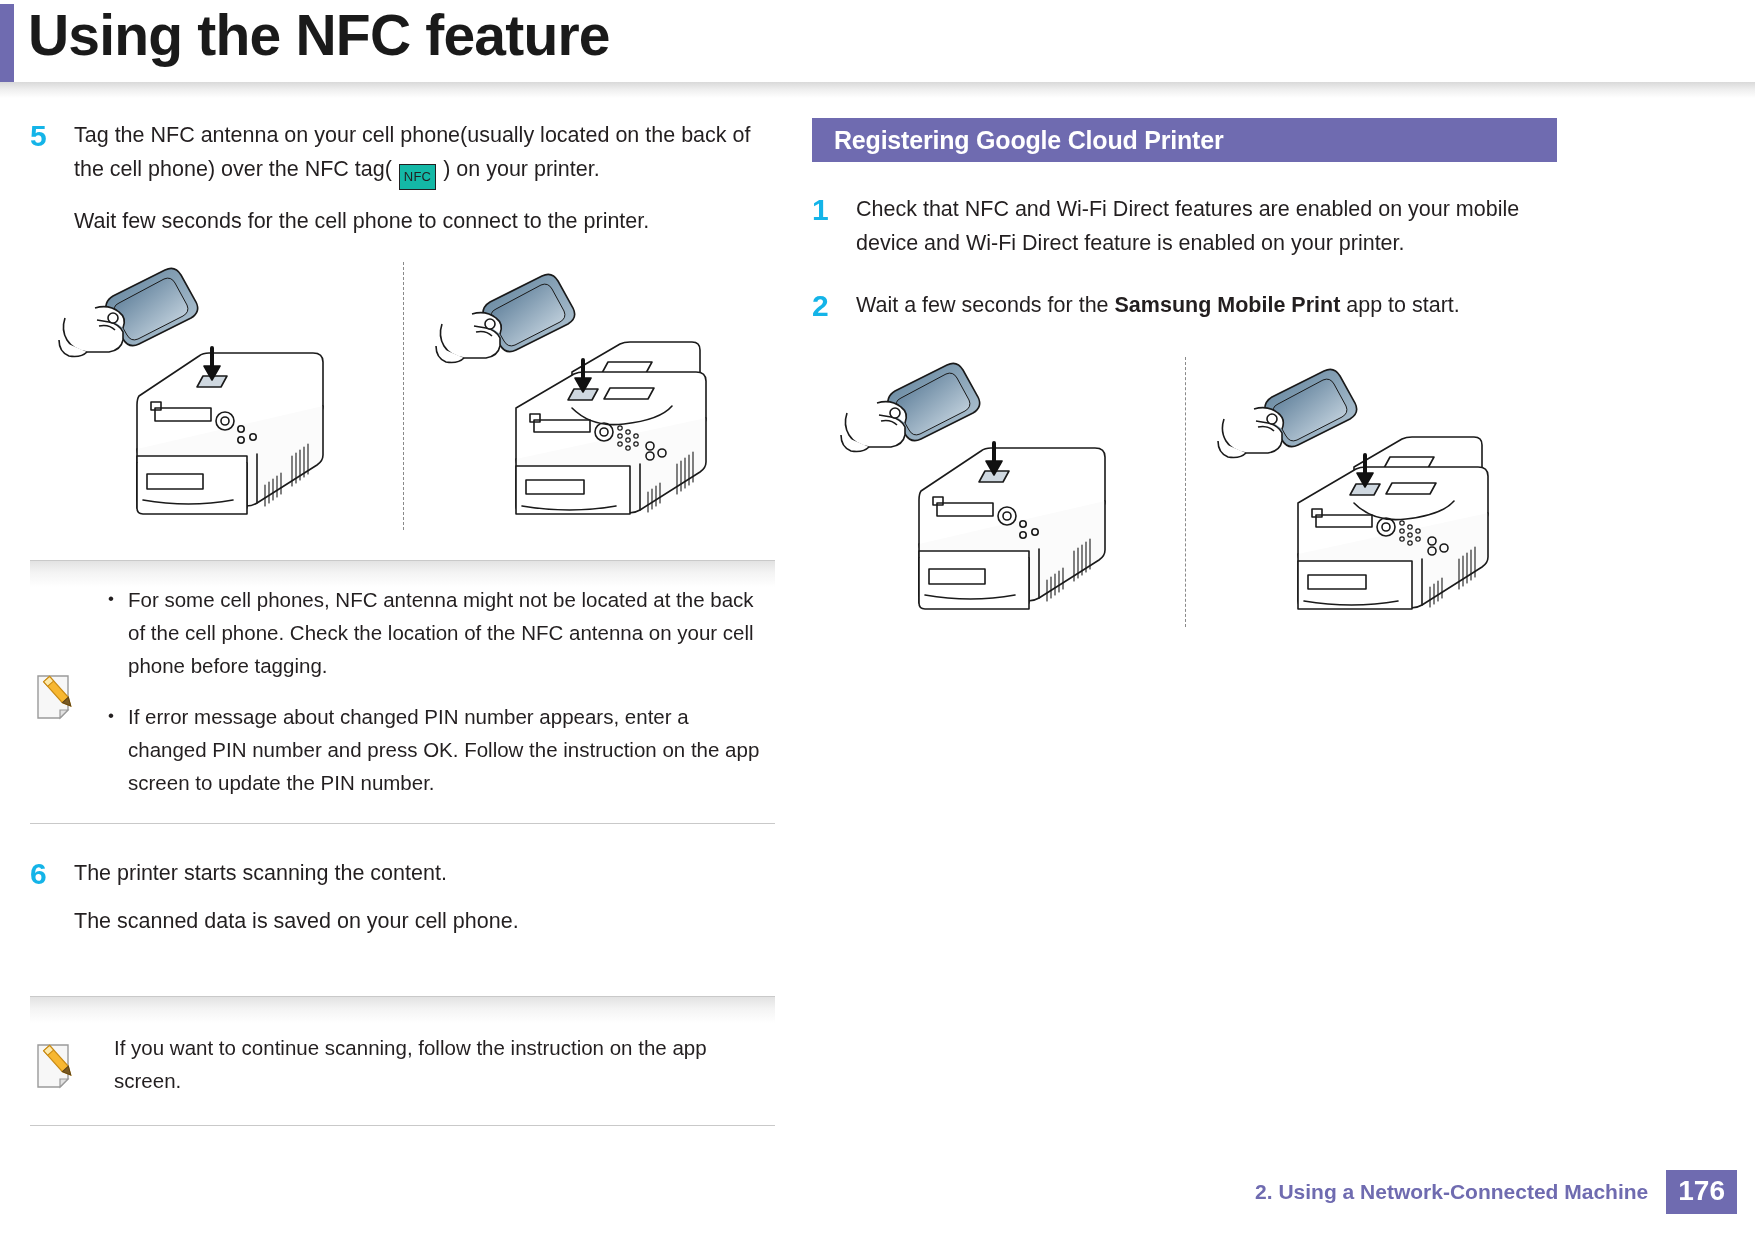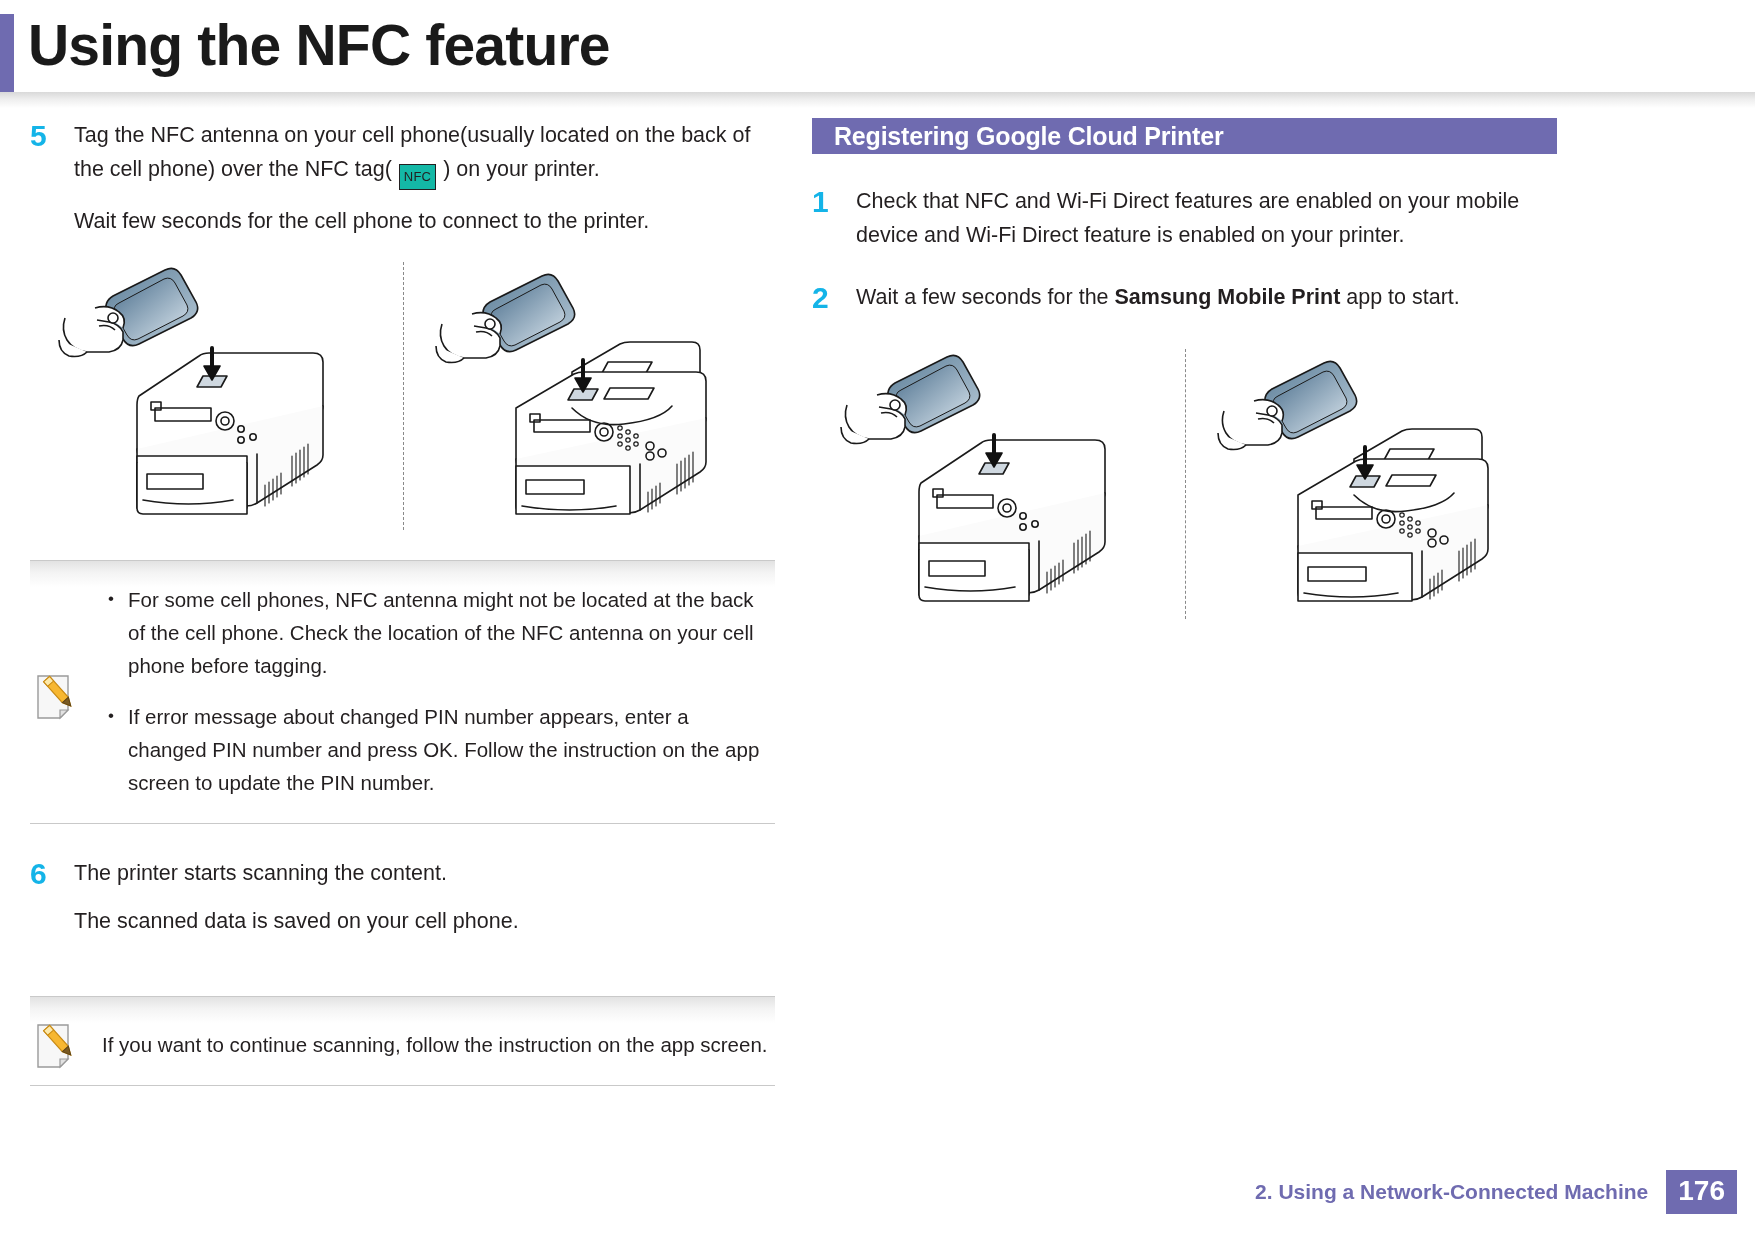--- a/index.html
+++ b/index.html
@@ -12,21 +12,21 @@
     height: 1240px;
     position: relative;
     font-family: "Liberation Sans", sans-serif;
     color: #231f20;
     overflow: hidden;
   }
 
   
   .page-header {
     position: absolute;
-    left: 0; top: 14px;
+    left: 0; top: 4px;
     width: 1609px;
     height: 92px;
   }
   .header-accent-bar {
     position: absolute;
     left: 0; top: 0;
     width: 14px;
     height: 78px;
     background: #6f6bb0;
   }
@@ -100,21 +100,21 @@
     vertical-align: -5px;
     letter-spacing: 0.2px;
     font-family: "Liberation Sans", sans-serif;
     background: #14b8a6;
     margin: 0 1px;
   }
 
   
   .section-bar {
     background: #6f6bb0;
-    height: 36px;
+    height: 44px;
     display: flex;
     align-items: center;
     padding-left: 22px;
     margin-bottom: 30px;
   }
   .section-bar-title {
     color: #ffffff;
     font-size: 25px;
     font-weight: bold;
     letter-spacing: -0.2px;
@@ -157,21 +157,21 @@
   }
   .note-list li:last-child { margin-bottom: 8px; }
   .note-list li:before {
     content: "\2022";
     position: absolute;
     left: 6px;
     top: -1px;
     font-size: 17px;
     color: #231f20;
   }
-  .note-plain { margin: 0; }
+  .note-plain { margin: 12px; }
 
   
   .figure-row {
     position: relative;
     display: flex;
     margin: 18px 0 10px 0;
   }
   .figure-cell {
     position: relative;
     flex: 1 1 50%;

